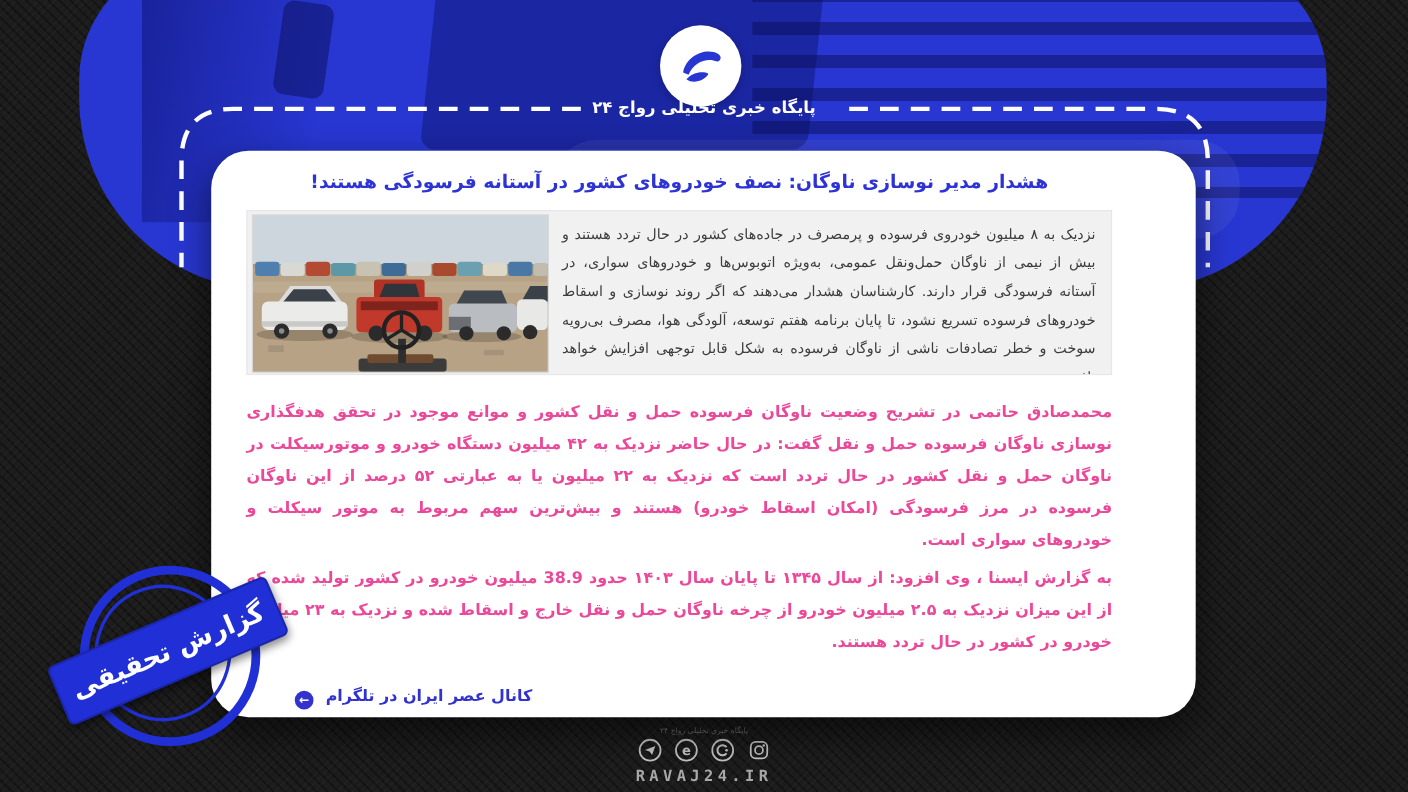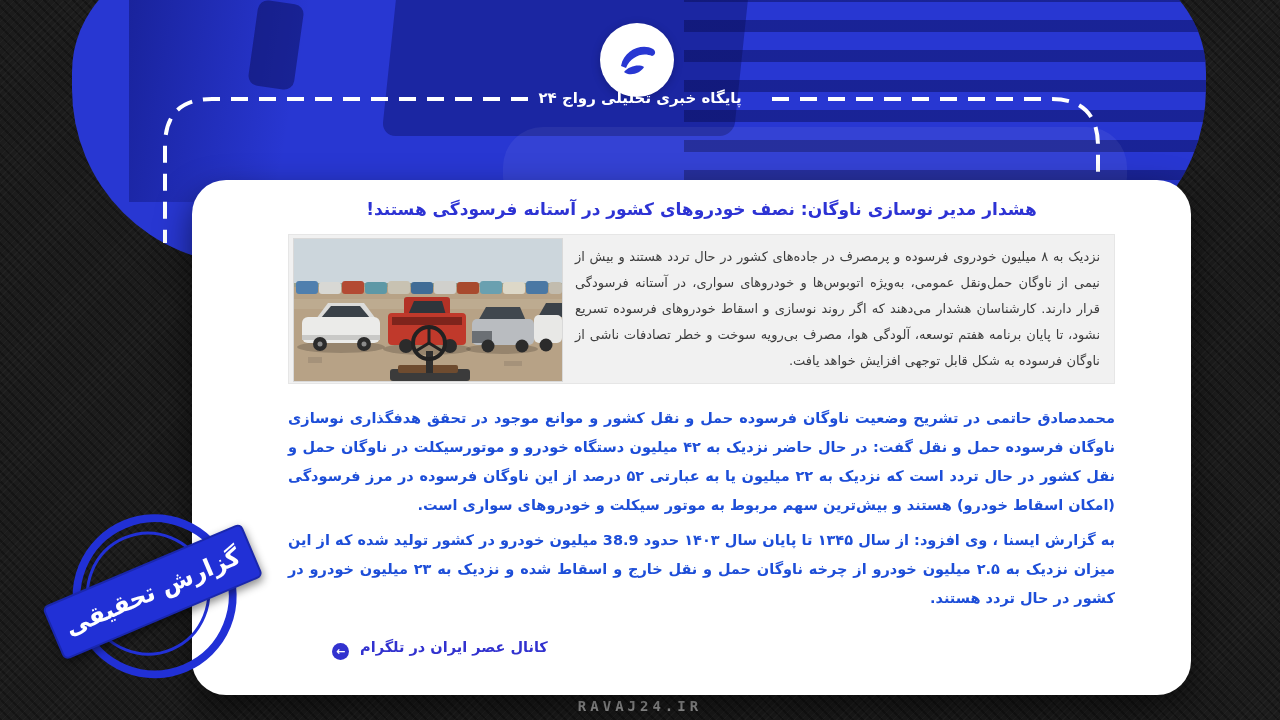--- a/index.html
+++ b/index.html
@@ -29,32 +29,32 @@
   
   .dash-svg{position:absolute;left:0;top:0;z-index:3;}
   
   .logo-badge{position:absolute;left:600px;top:23px;width:74px;height:74px;background:#ffffff;
     border-radius:50%;z-index:4;display:flex;align-items:center;justify-content:center;
     box-shadow:0 2px 8px rgba(0,0,30,0.25);}
   .site-title{position:absolute;top:89px;left:0;width:1280px;text-align:center;color:#ffffff;
     font-weight:bold;font-size:15px;letter-spacing:.5px;z-index:4;direction:rtl;}
   
   .card{
-    position:absolute;left:192px;top:137px;width:999px;height:515px;background:#ffffff;
-    border-radius:34px;z-index:5;box-sizing:border-box;padding:16px 76px 0 96px;
-    direction:rtl;overflow:hidden;box-shadow:0 14px 34px rgba(0,0,0,0.55);margin-top:43px;
+    position:absolute;left:192px;top:137px;width:895px;height:515px;background:#ffffff;
+    border-radius:34px;z-index:5;box-sizing:border-box;padding:16px 76px 0 32px;
+    direction:rtl;overflow:hidden;box-shadow:0 14px 34px rgba(0,0,0,0.55);
   }
   .headline{margin:0 0 12px;text-align:center;color:#2d33d4;font-size:17px;font-weight:bold;line-height:26px;}
   .lead-box{background:#f1f1f1;border:1px solid #e6e6e6;height:150px;display:flex;gap:8px;
     align-items:stretch;overflow:hidden;box-sizing:border-box;}
   .lead-text{flex:1;padding:9px 14px 0 4px;font-size:13px;line-height:26px;color:#3d3d3d;
     text-align:justify;overflow:hidden;}
   .lead-image{width:274px;flex:0 0 274px;padding:3px 0 3px 3px;box-sizing:border-box;}
   .lead-image svg{display:block;border:1px solid #d9d9d9;background:#cfd8dc;}
-  .para{margin:0;font-size:14.5px;line-height:29px;color:#1d4ed8;font-weight:bold;text-align:justify;}
+  .para{margin:0;font-size:14.5px;line-height:29px;color:#ec4899;font-weight:bold;text-align:justify;}
   .para.p1{margin-top:20px;}
   .para.p2{margin-top:6px;}
   .tg-link{margin-top:20px;text-align:left;padding-left:44px;color:#3232cf;font-weight:bold;
     font-size:14.5px;line-height:29px;cursor:pointer;}
   .tg-ico{display:inline-flex;width:17px;height:17px;background:#3232cf;color:#fff;border-radius:50%;
     align-items:center;justify-content:center;font-size:11px;vertical-align:-3px;margin-right:6px;}
   
   .stamp{position:absolute;left:56px;top:512px;width:200px;height:175px;z-index:7;transform:rotate(-23deg);}
   .stamp .ring1{position:absolute;left:18px;top:2px;width:148px;height:148px;border:8px solid #2130d6;border-radius:50%;}
   .stamp .ring2{position:absolute;left:33px;top:17px;width:118px;height:118px;border:3px solid #2130d6;border-radius:50%;}

